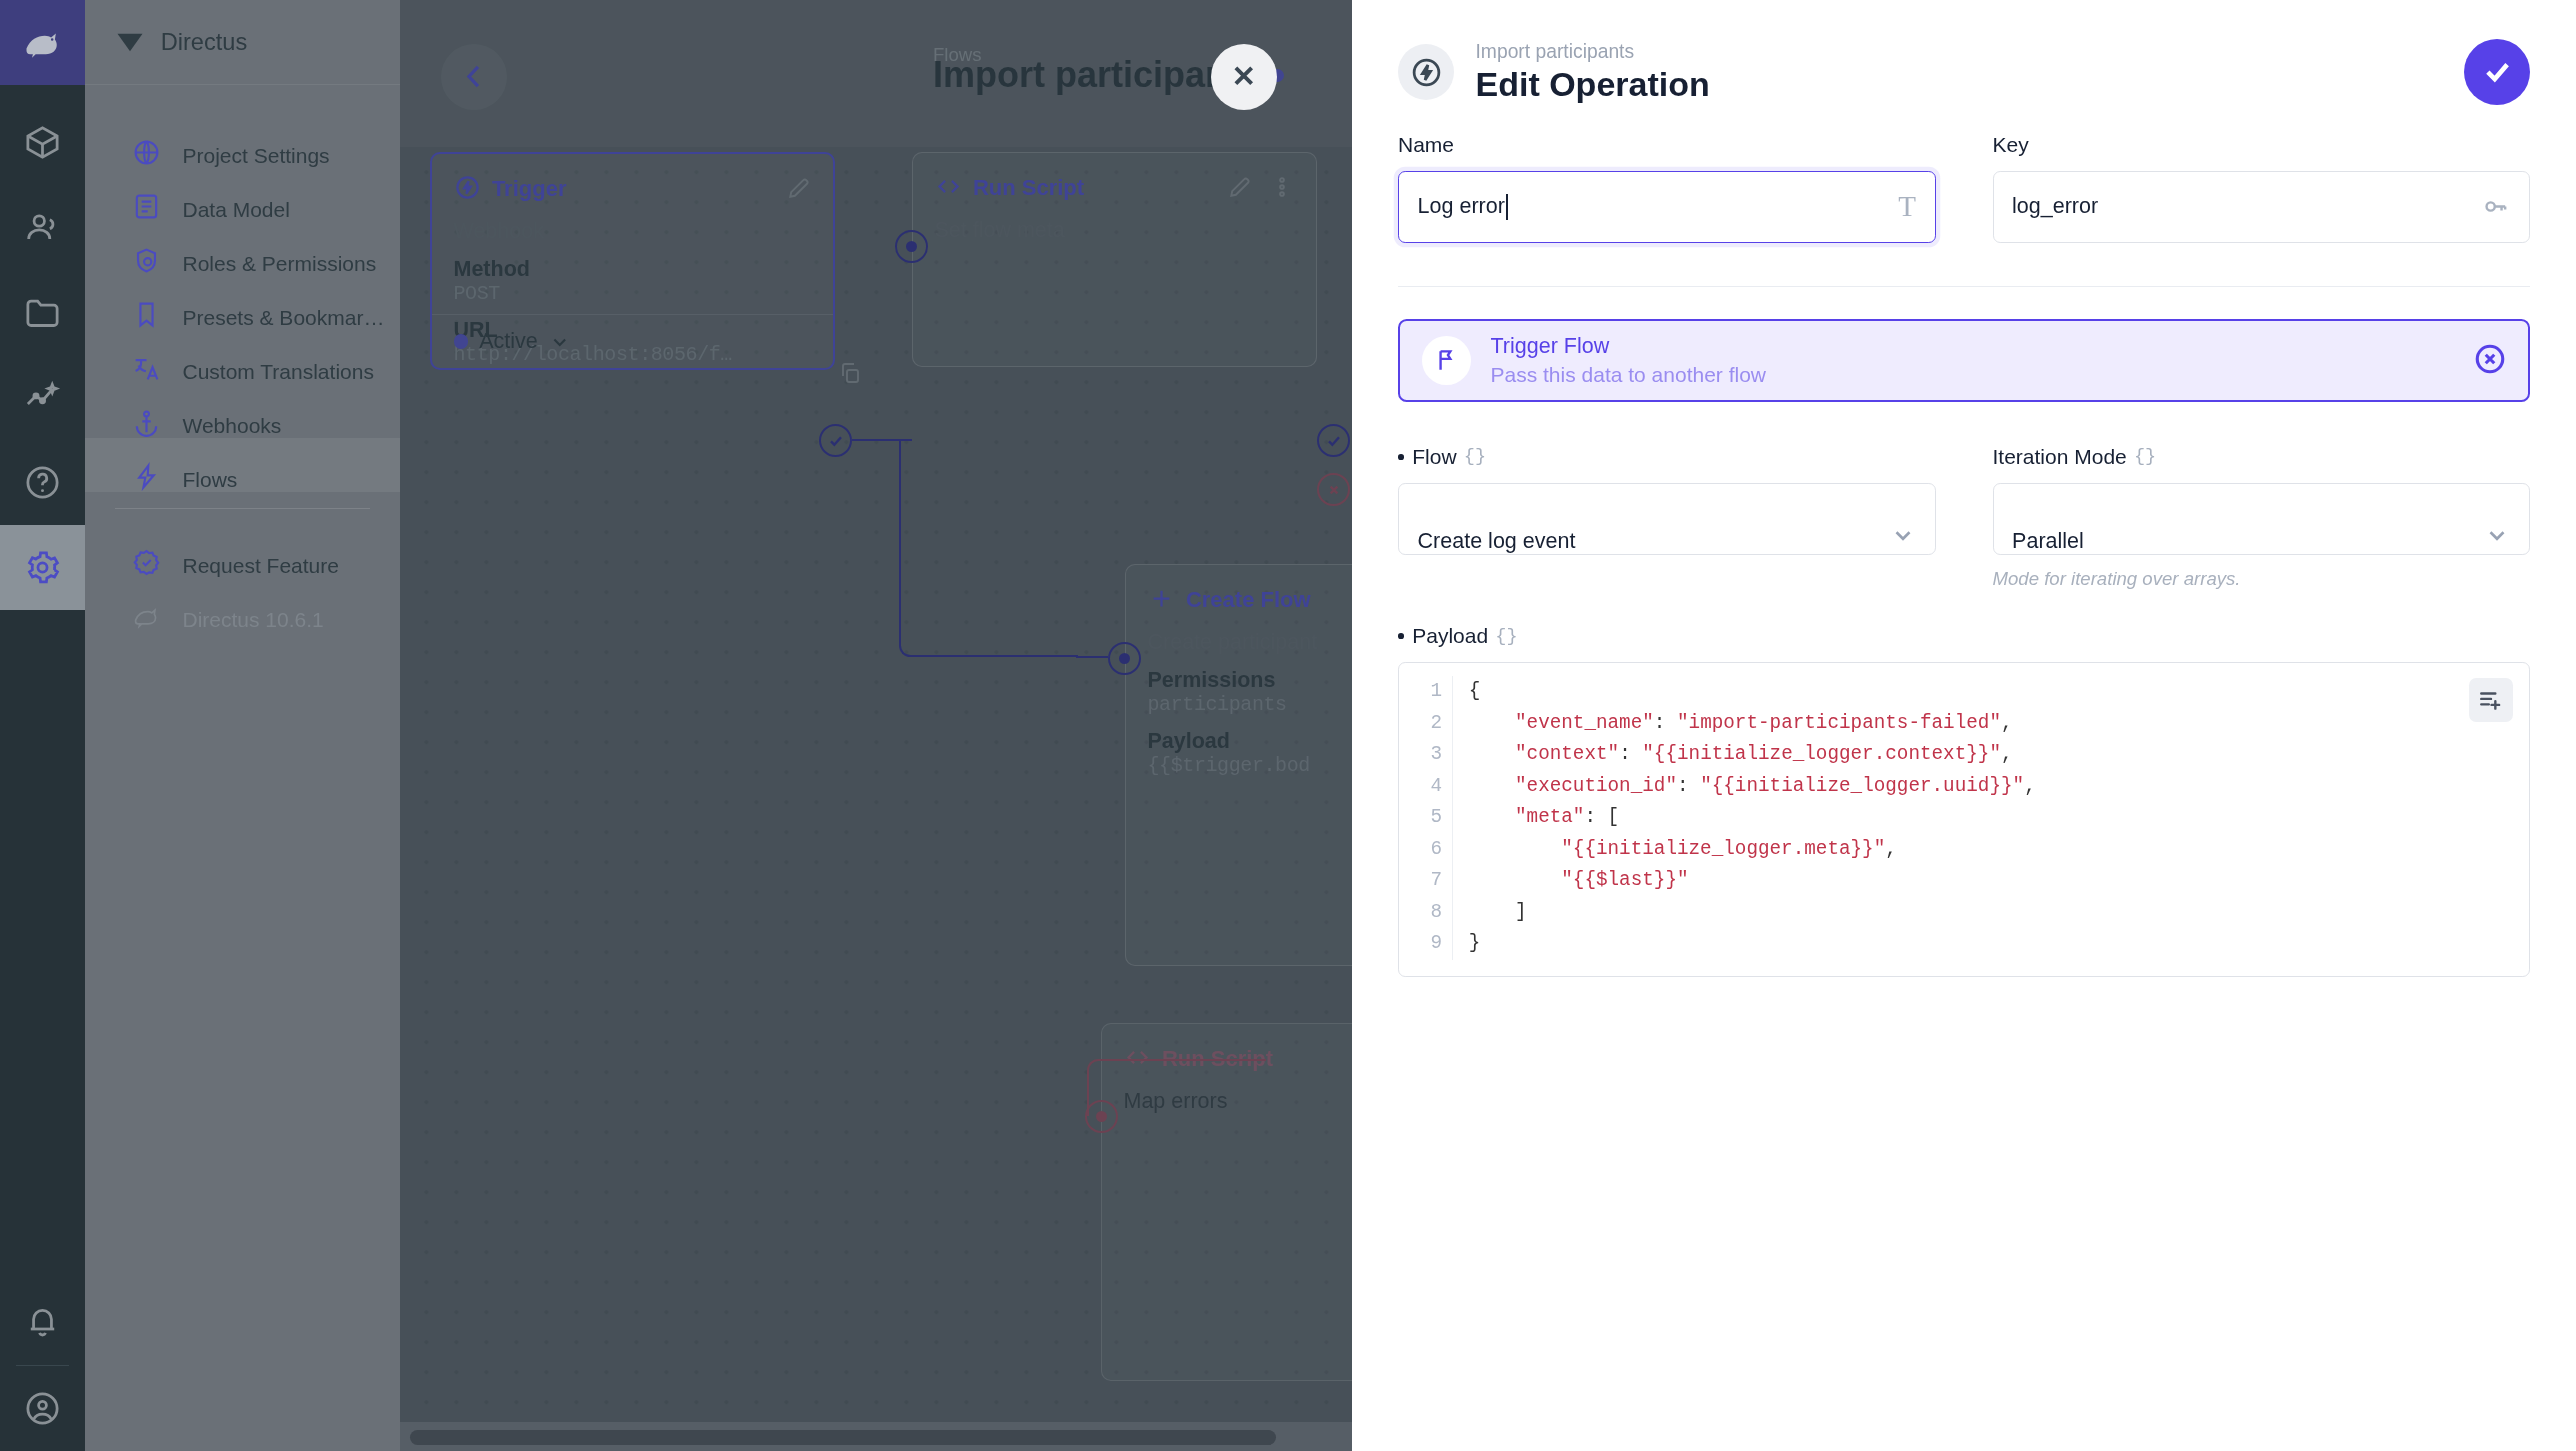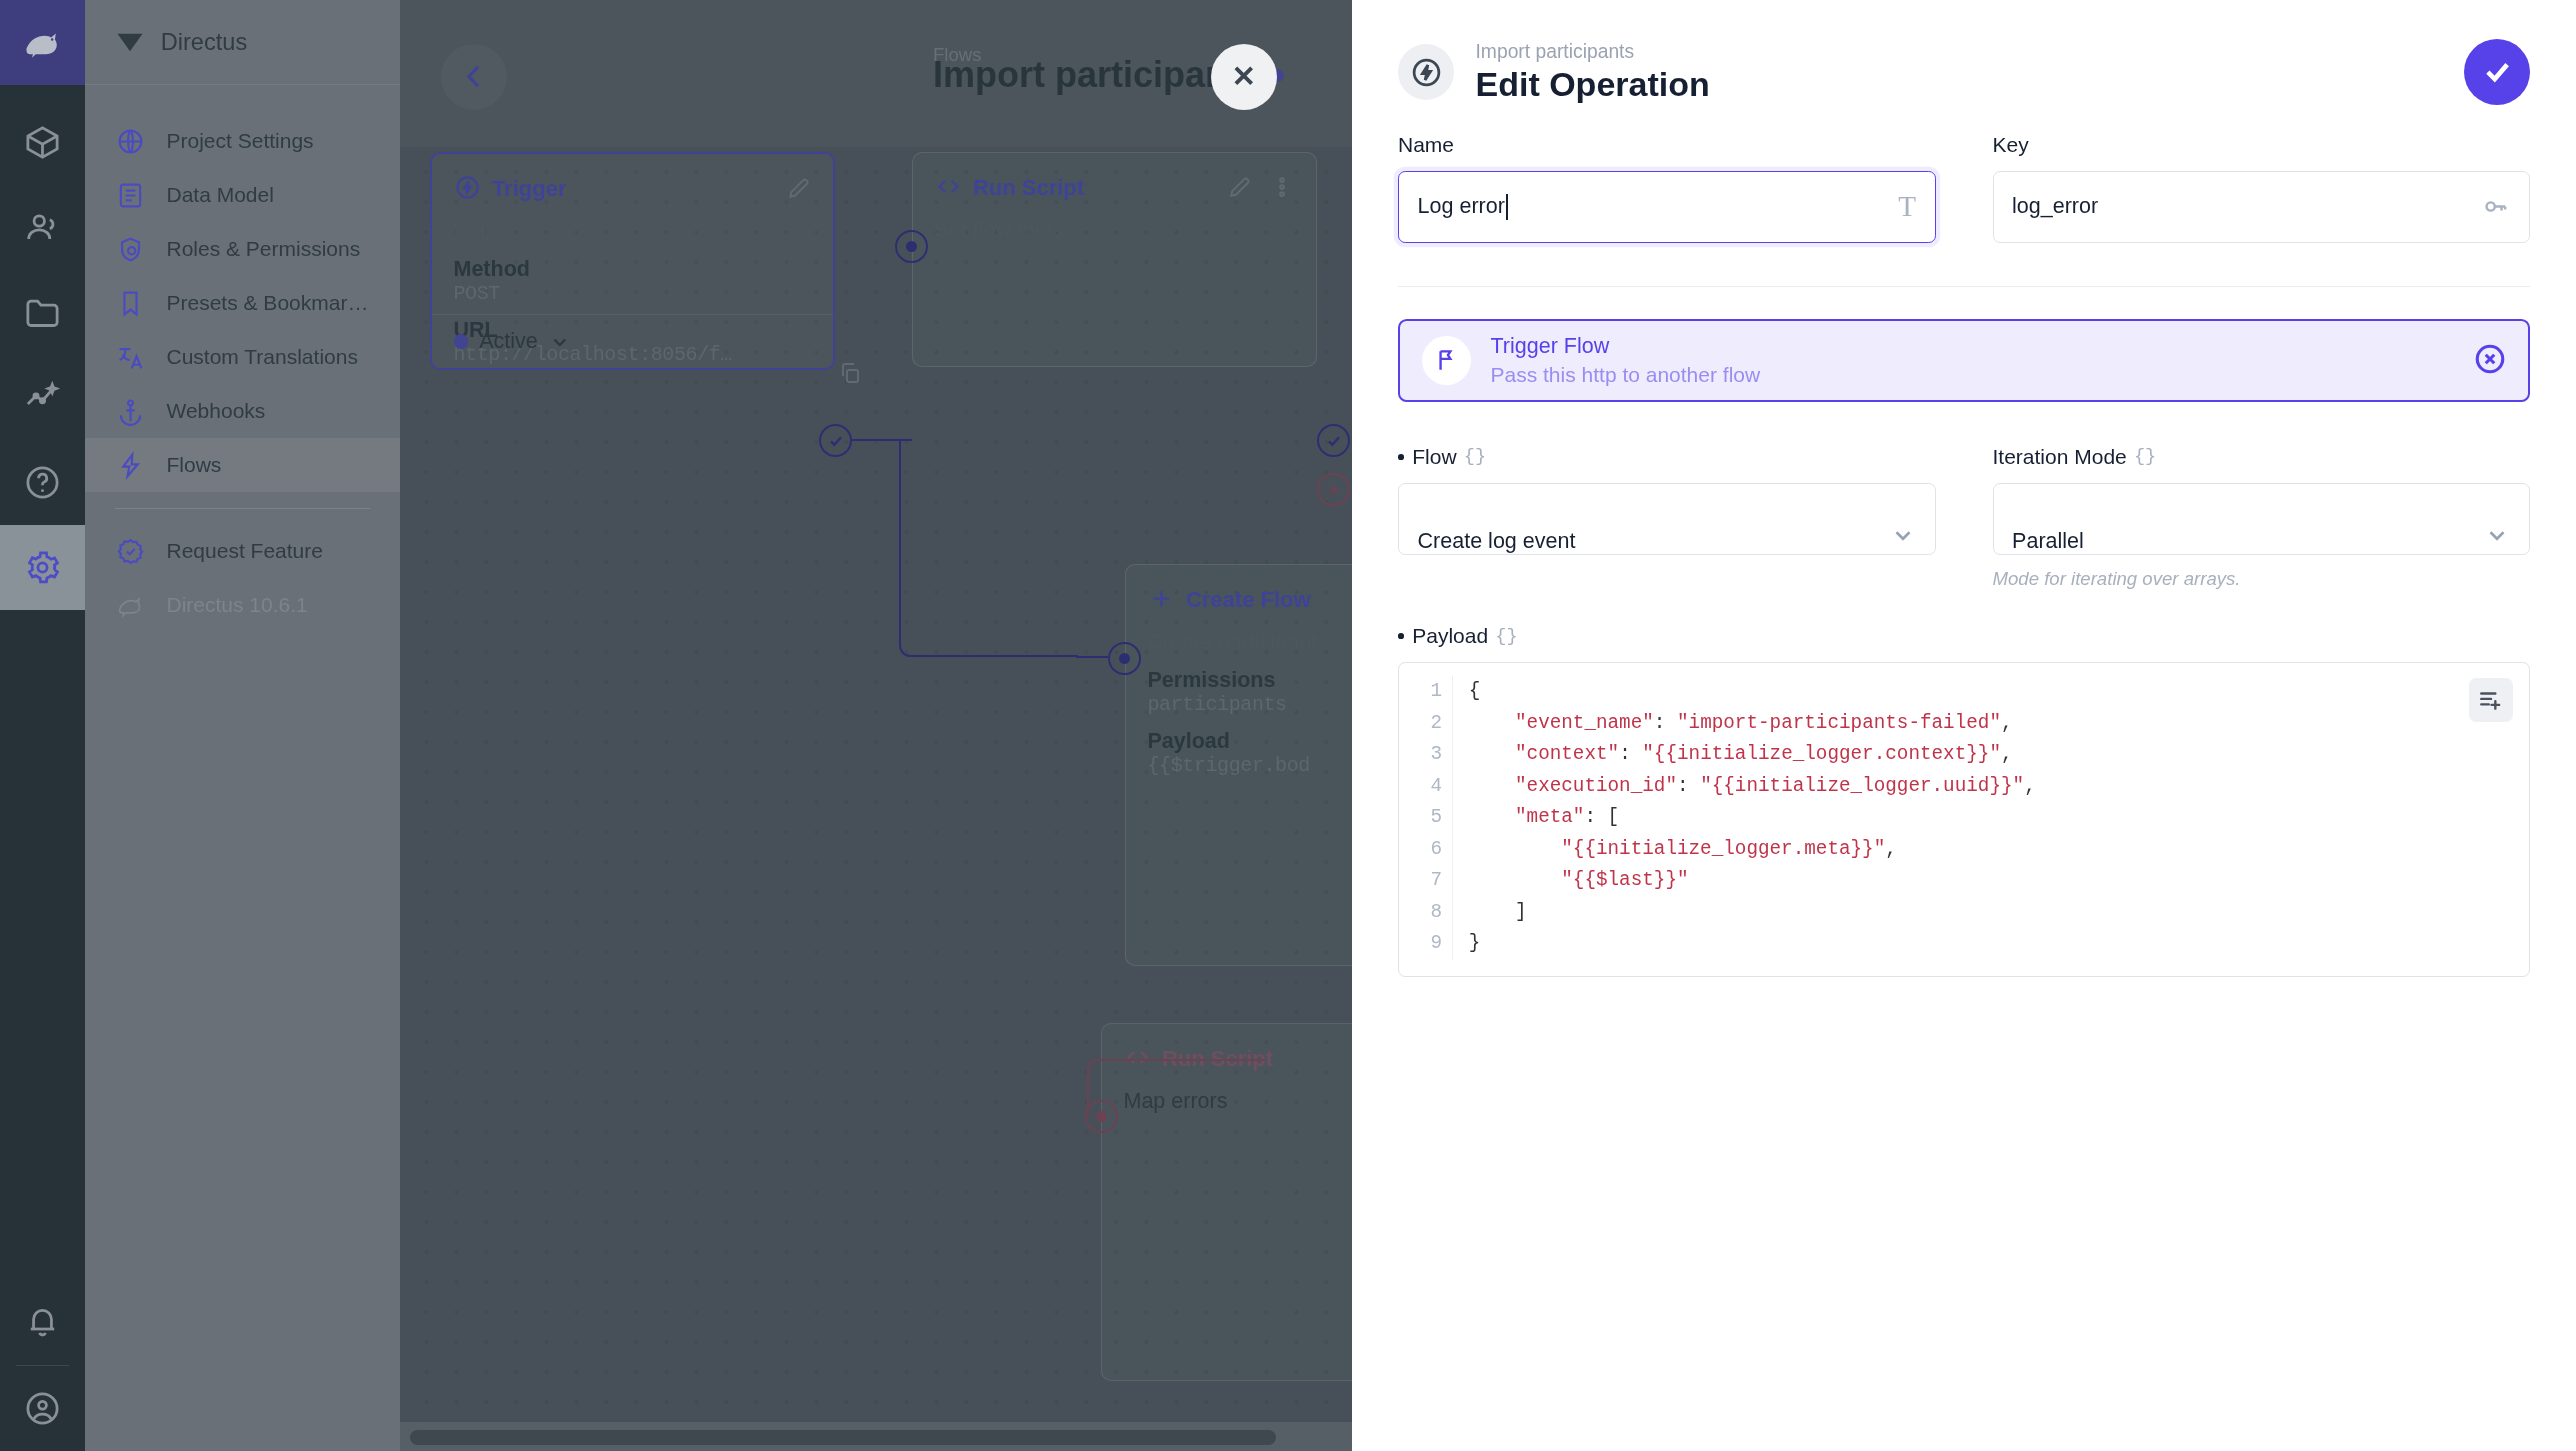--- a/index.html
+++ b/index.html
@@ -24,21 +24,21 @@
   .rail-item.active svg { stroke:#4C4CC4; }
   .rail-bottom { position:absolute; bottom:0; left:0; width:85px; }
   .rail-sep { height:0.7px; background:#39474e; margin:0 15.7px; }
 
   
   .modulebar { position:absolute; left:85px; top:0; width:315px; height:1451px; background:#6a7077; }
   .mb-head { height:85px; display:flex; align-items:center; gap:15.7px; padding-left:30px; border-bottom:0.7px solid rgba(255,255,255,.07); }
   .mb-head .logo-mark { width:30px; height:23px; }
   .mb-title { font-size:23.6px; color:#2f3c43; font-weight:400; }
   .mb-list { padding-top:29px; }
-  .mb-item { height:54px; display:flex; align-items:center; gap:20px; padding-left:30px; font-size:21px; color:#2f3c43; }
+  .mb-item { height:54px; display:flex; align-items:flex-end; gap:20px; padding-left:46px; font-size:21px; color:#2f3c43; }
   .mb-item.sel { background:rgba(255,255,255,.07); }
   .mb-item .mi { width:31.5px; height:31.5px; flex:0 0 31.5px; display:flex; align-items:center; justify-content:center; }
   .mb-item .mi svg { width:29px; height:29px; stroke:#4b4bc0; fill:none; stroke-width:1.8; }
   .mb-item.muted { color:#7d848b; }
   .mb-item.muted .mi svg { stroke:#7d848b; }
   .mb-divider { height:0.7px; background:rgba(255,255,255,.13); margin:15.7px 30px; }
 
   
   .canvas { position:absolute; left:400px; top:0; right:0; bottom:0; background:#565e66;
     background-image: radial-gradient(#4e565e 1.6px, transparent 1.6px);
@@ -511,21 +511,21 @@
       <div class="hr"></div>
 
       <div class="triggerflow">
         <div class="tf-badge">
           <svg viewBox="0 0 24 24">
               <path d="M7 21V4M7 4h9l-2.2 3.4L16 11H7"></path>
             </svg>
         </div>
         <div>
           <div class="tf-title">Trigger Flow</div>
-          <div class="tf-sub">Pass this http to another flow</div>
+          <div class="tf-sub">Pass this data to another flow</div>
         </div>
         <div class="tf-x">
           <span><svg viewBox="0 0 24 24">
                 <circle cx="12" cy="12" r="9"></circle>
                 <path d="M9 9l6 6M15 9l-6 6"></path>
               </svg></span>
         </div>
       </div>
 
       <div class="grid2 mt60">

